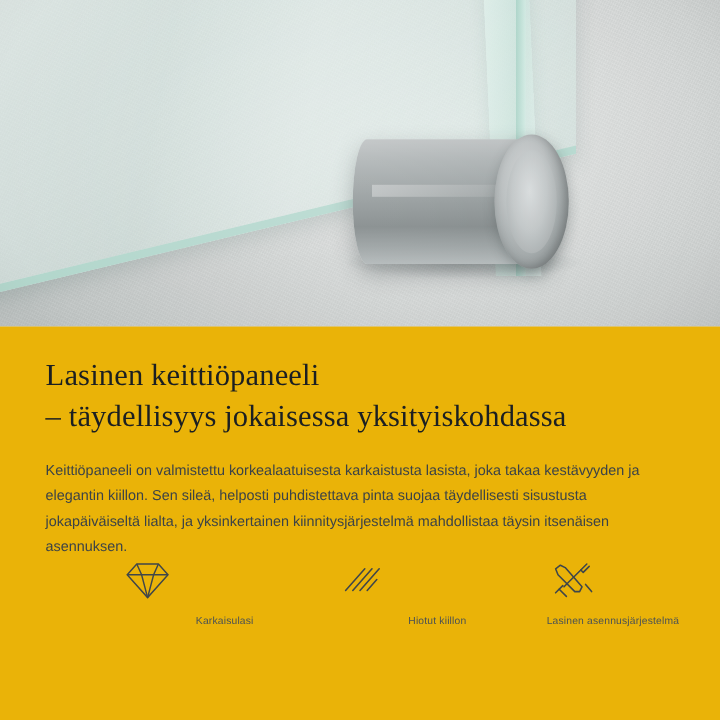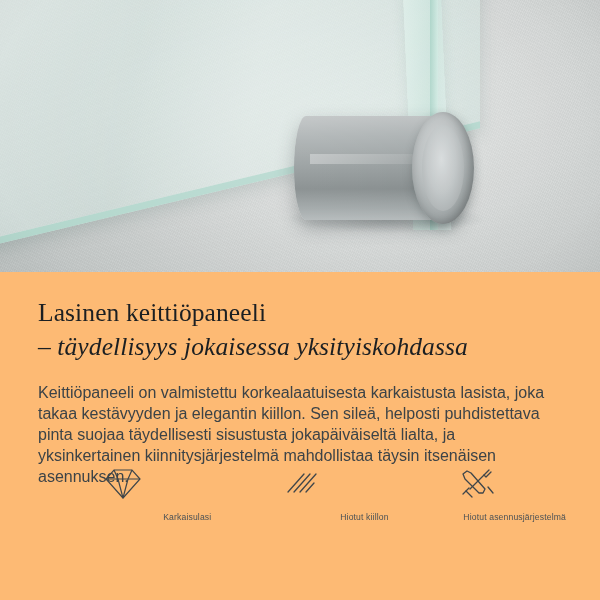--- a/index.html
+++ b/index.html
@@ -11,21 +11,21 @@
     height: 600px;
     overflow: hidden;
     background: #ffffff;
     font-family: "Liberation Sans", sans-serif;
   }
 
   .page {
     position: relative;
     width: 600px;
     height: 600px;
-    background: #fdba74;
+    background: #eab308;
     overflow: hidden;
   }
 
   
   .hero {
     position: relative;
     width: 600px;
     height: 272px;
     overflow: hidden;
     background: #d6d8d7;
@@ -171,26 +171,25 @@
     padding-top: 24px;
     font-family: "Liberation Serif", serif;
     font-size: 25.5px;
     line-height: 34px;
     font-weight: 400;
     color: #1b1f22;
     letter-spacing: 0.1px;
   }
   .headline .line2 {
     display: block;
-    font-style: italic;
   }
   .body-copy {
     margin: 18px 0 14px 0;
     font-family: "Liberation Sans", sans-serif;
-    font-size: 16px;
+    font-size: 12px;
     line-height: 21px;
     color: #3c4347;
     max-width: 516px;
   }
 
   
   .features {
     position: absolute;
     left: 0;
     top: 462px;
@@ -290,19 +289,19 @@
       <div class="feature-icon">
         <svg width="40" height="34" viewBox="0 0 40 34" fill="none" stroke="#3f464a" stroke-width="1.3" stroke-linecap="round" stroke-linejoin="round">
           <path d="M6 7 L10 4 L14 6 L28 22 L26 26 L22 26 L8 12 Z"></path>
           <path d="M34 5 L29 10 L27 8 L32 3"></path>
           <path d="M27 8 L13 22"></path>
           <path d="M9 24 L15 30"></path>
           <path d="M6 27 L12 21"></path>
           <path d="M31 20 L36 26"></path>
         </svg>
       </div>
-      <div class="feature-label">Hiotut asennusjärjestelmä</div>
+      <div class="feature-label">Lasinen asennusjärjestelmä</div>
     </div>
 
 
   </div>
 
 </div>
 
 </body></html>

